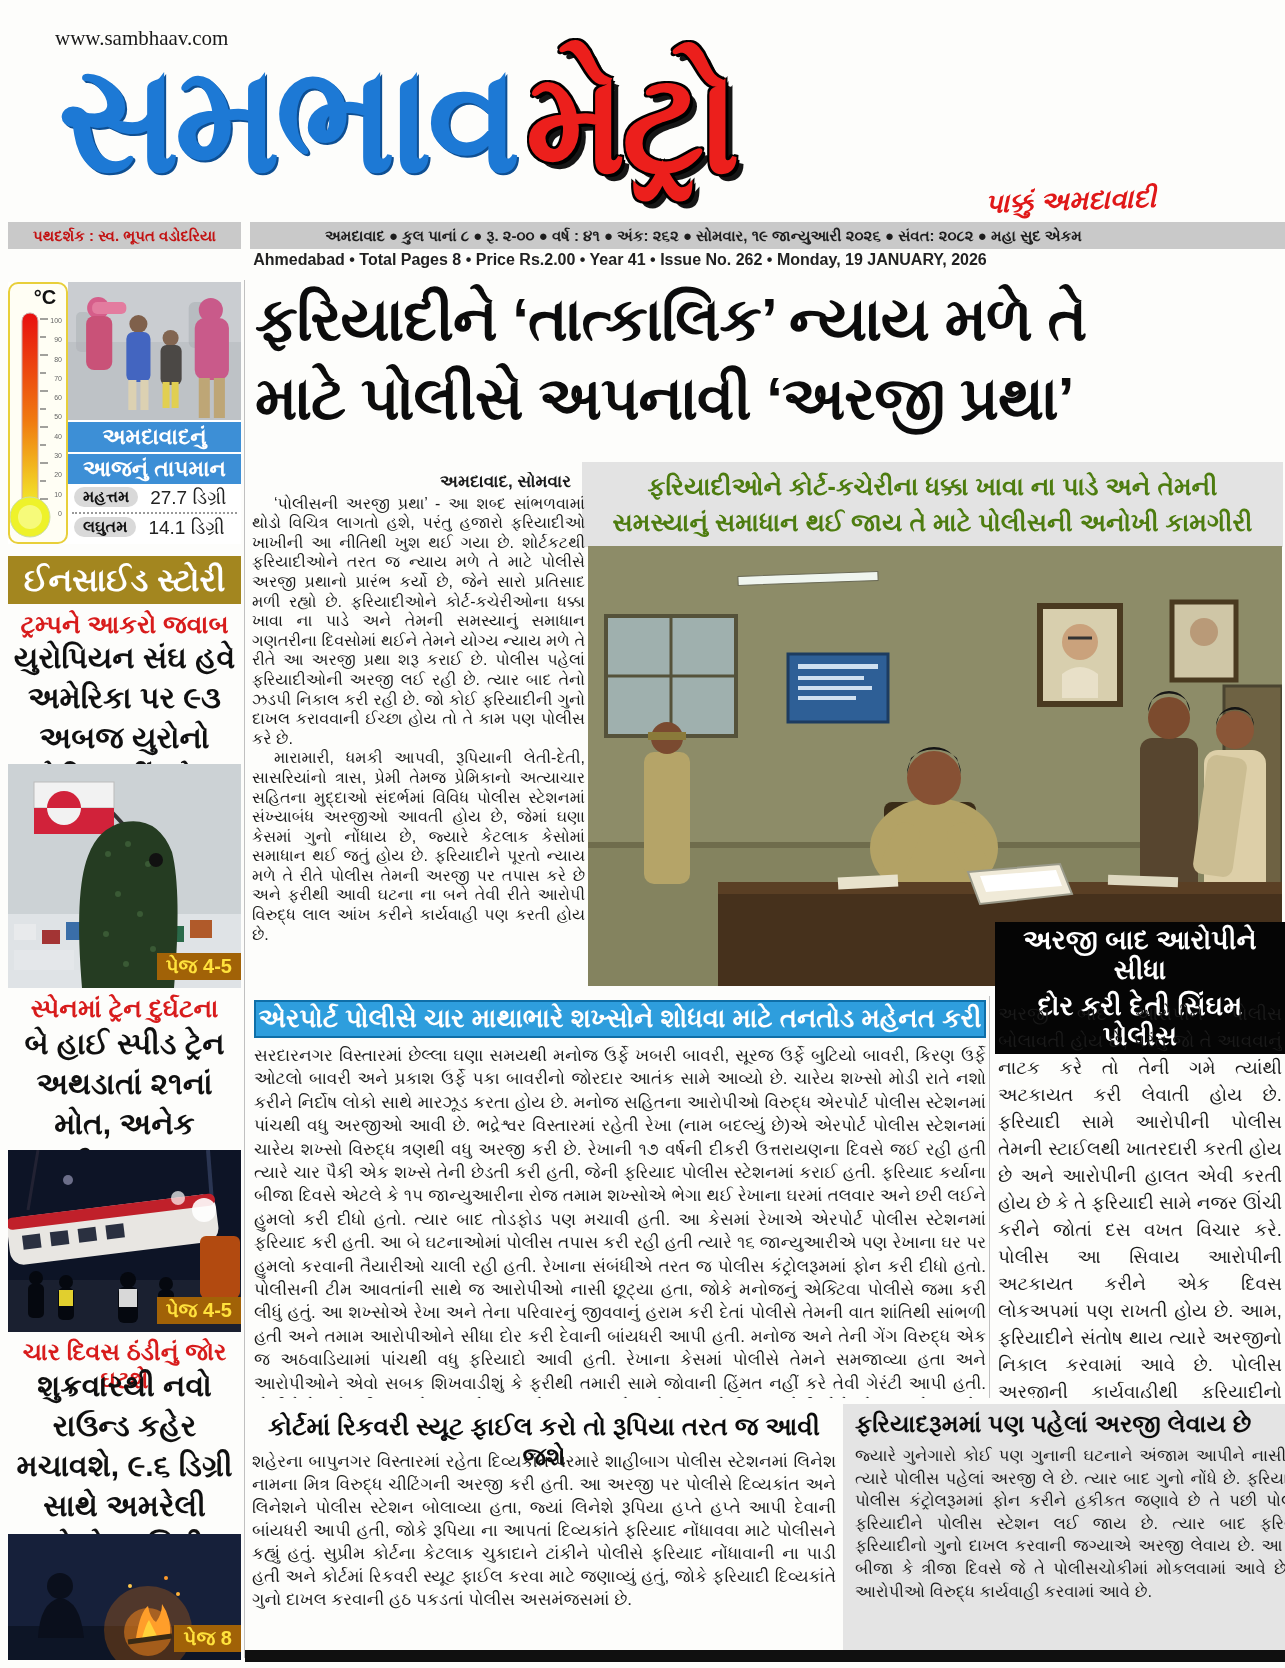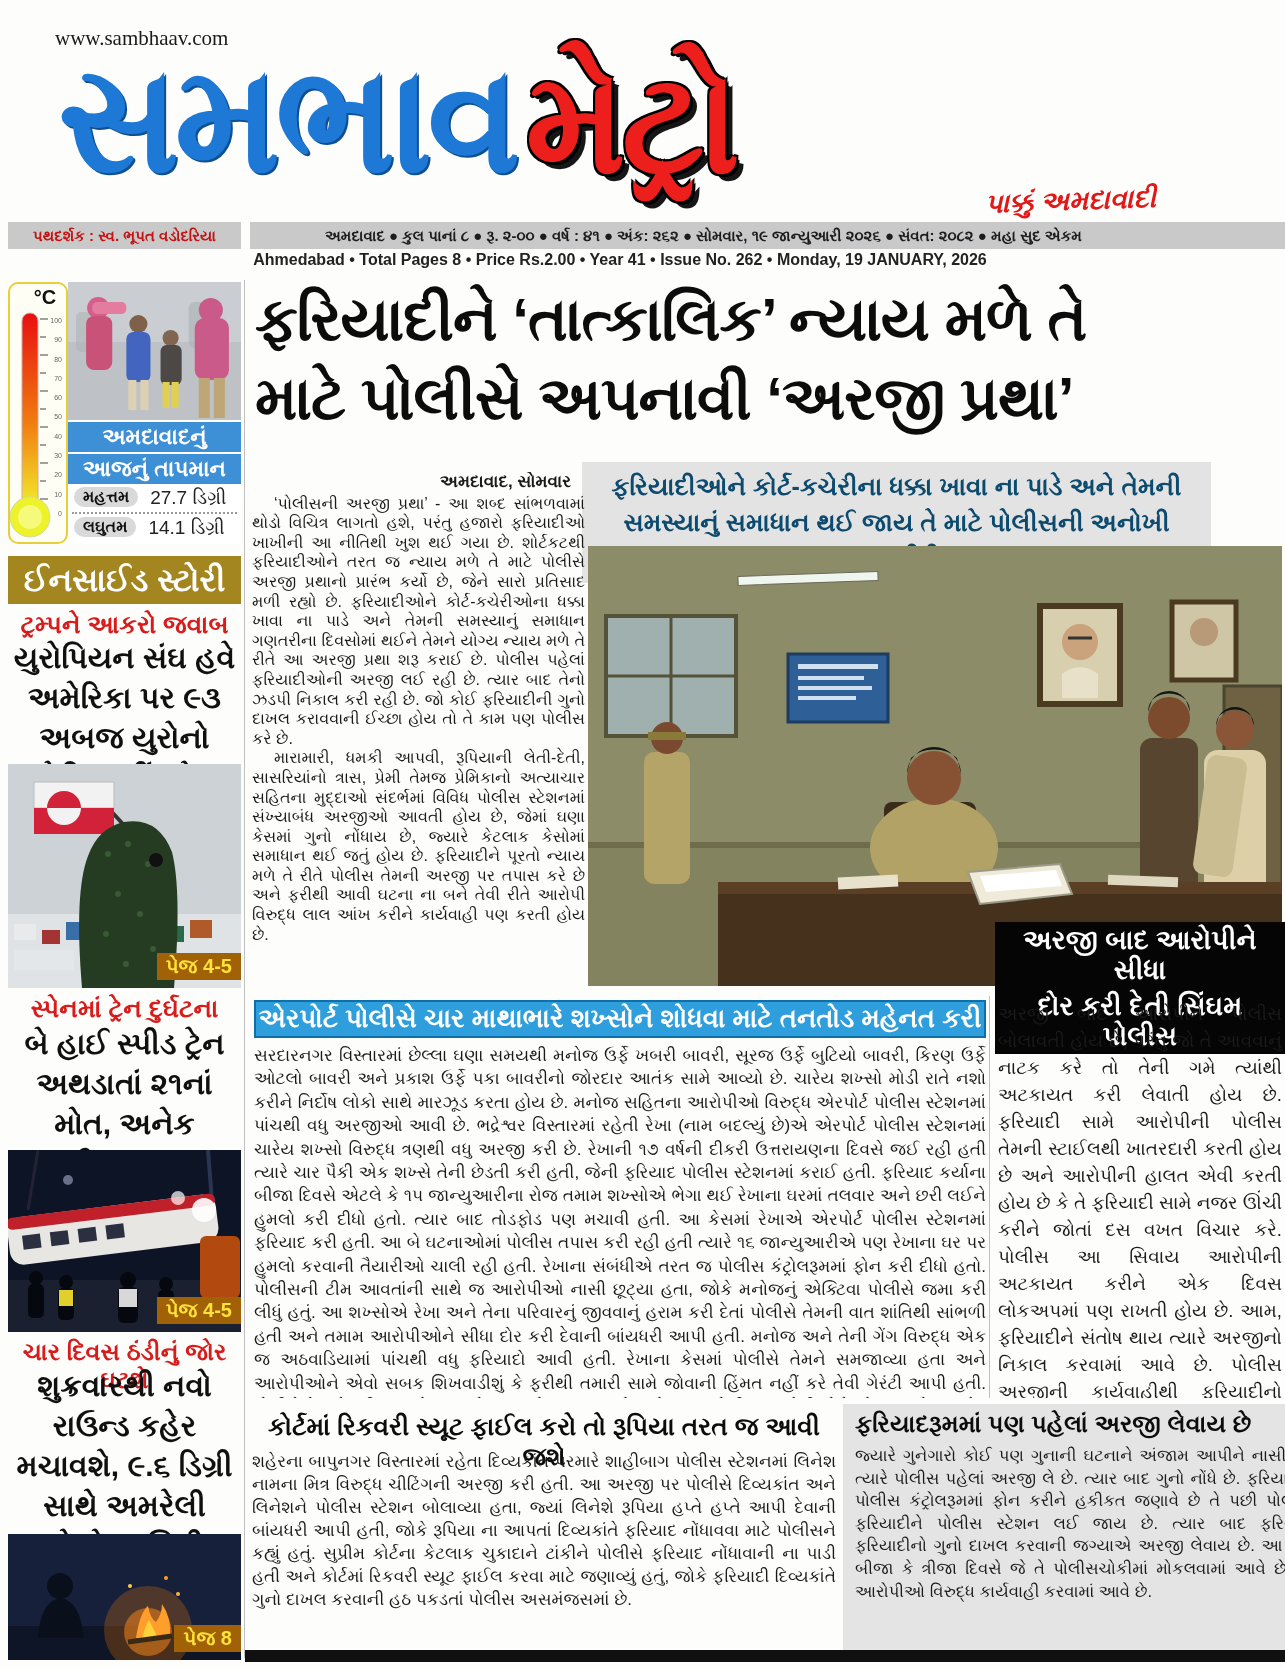--- a/index.html
+++ b/index.html
@@ -47,22 +47,22 @@
                  font-weight:bold;text-align:center;line-height:48px;}
   .kicker{width:233px;left:8px;text-align:center;color:#d81c1c;font-weight:bold;font-size:25px;}
   .side-headline{width:233px;left:8px;text-align:center;color:#101010;font-weight:800;font-size:30px;line-height:1.33;}
   .side-photo{left:8px;width:233px;overflow:hidden;}
   .page-tag{position:absolute;right:0;bottom:8px;background:#a16207;color:#ffe23c;font-weight:bold;
             font-size:20px;padding:2px 9px;}
 
   
   .lead-headline{left:255px;top:280px;width:1026px;font-size:60px;font-weight:800;line-height:1.32;color:#0c0c0c;
                  letter-spacing:-1px;}
-  .subhead{left:582px;top:462px;width:629px;box-sizing:border-box;background:#e3e3e3;padding:7px 8px;
-           font-size:25px;font-weight:bold;line-height:1.42;text-align:center;color:#0c4a6e;}
+  .subhead{left:582px;top:462px;width:701px;box-sizing:border-box;background:#e3e3e3;padding:7px 8px;
+           font-size:25px;font-weight:bold;line-height:1.42;text-align:center;color:#4d7c0f;}
   .leftcol{left:252px;top:472px;width:333px;height:516px;overflow:hidden;font-size:16px;line-height:19.6px;
            text-align:justify;color:#1a1a1a;}
   .dateline{font-weight:bold;font-size:17px;text-align:right;padding-right:14px;margin-bottom:2px;}
   .leftcol p{margin:0;text-indent:22px;}
   .main-photo{left:588px;top:546px;width:694px;height:440px;overflow:hidden;}
   .photo-cap{left:995px;top:922px;width:290px;}
   .photo-cap div{background:#050505;color:#fff;font-size:27px;font-weight:bold;text-align:center;
                  padding:3px 6px;line-height:30px;}
 
   

